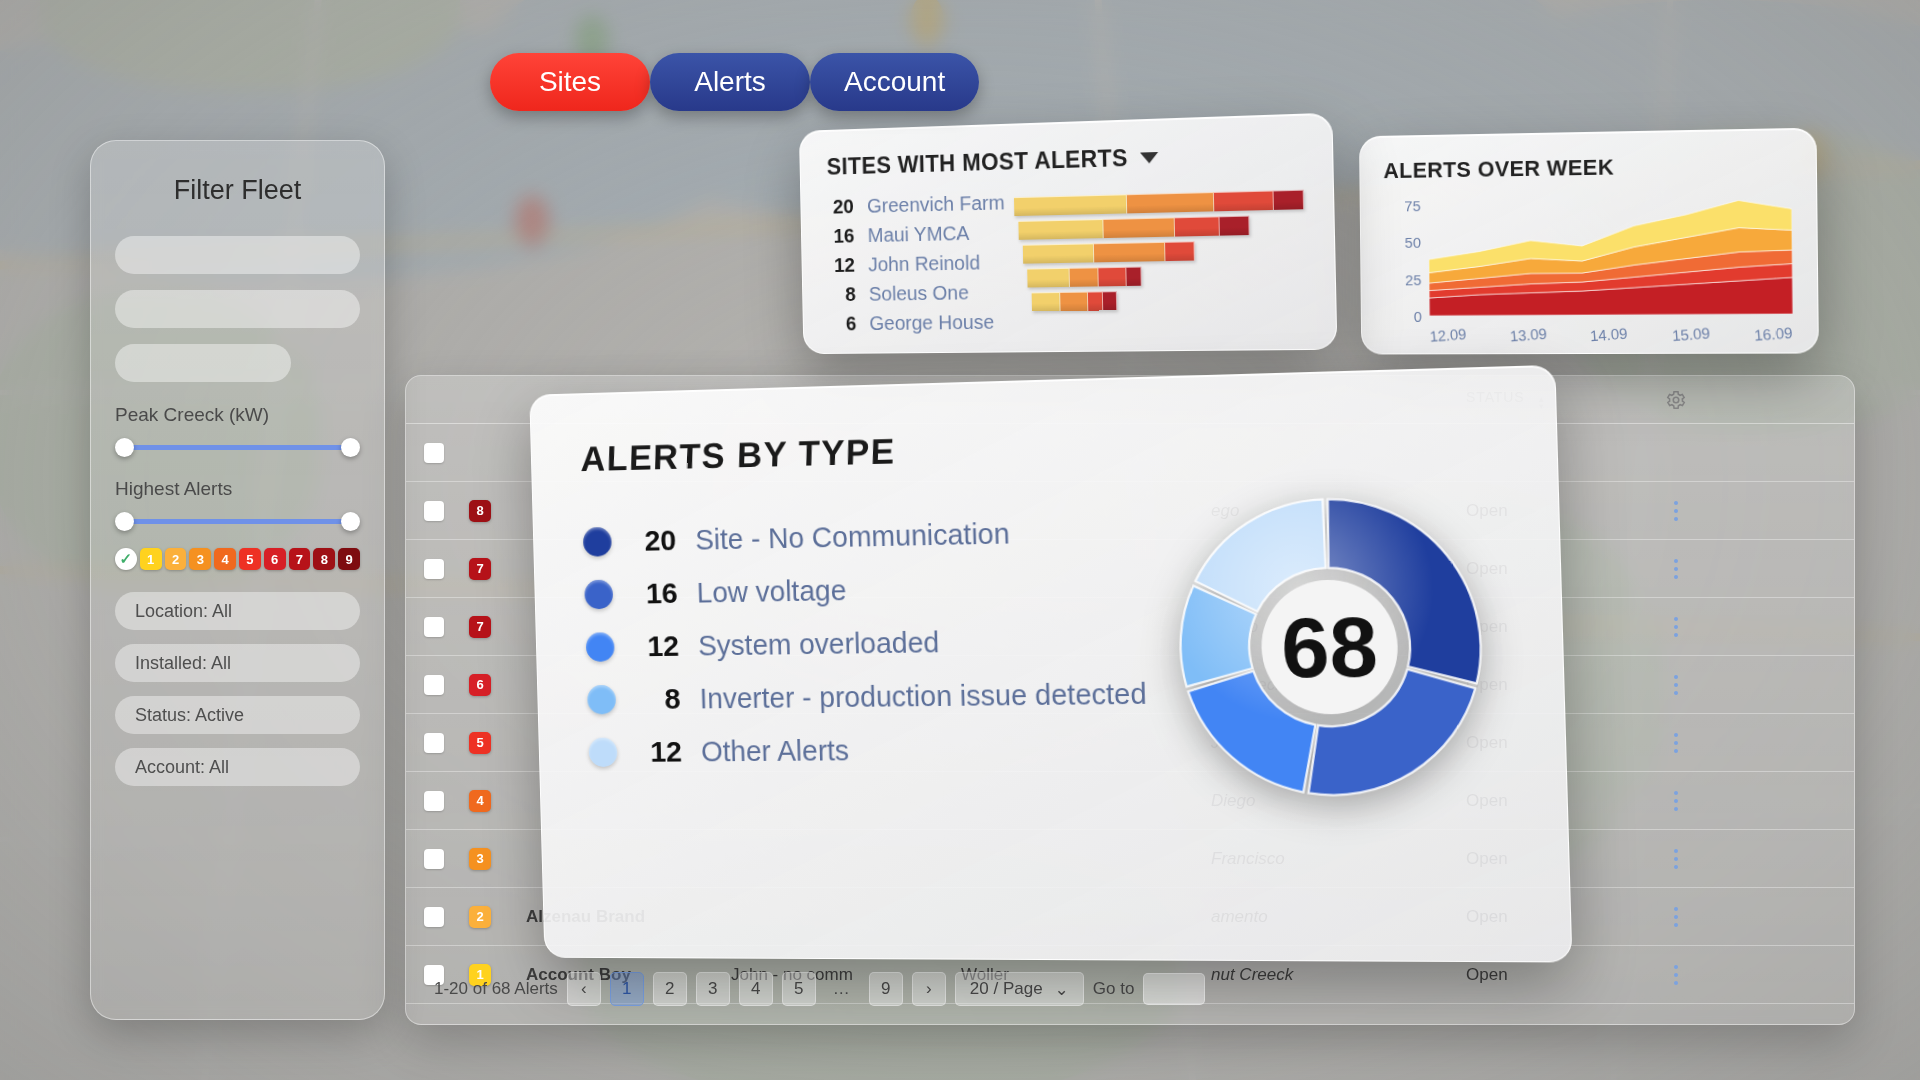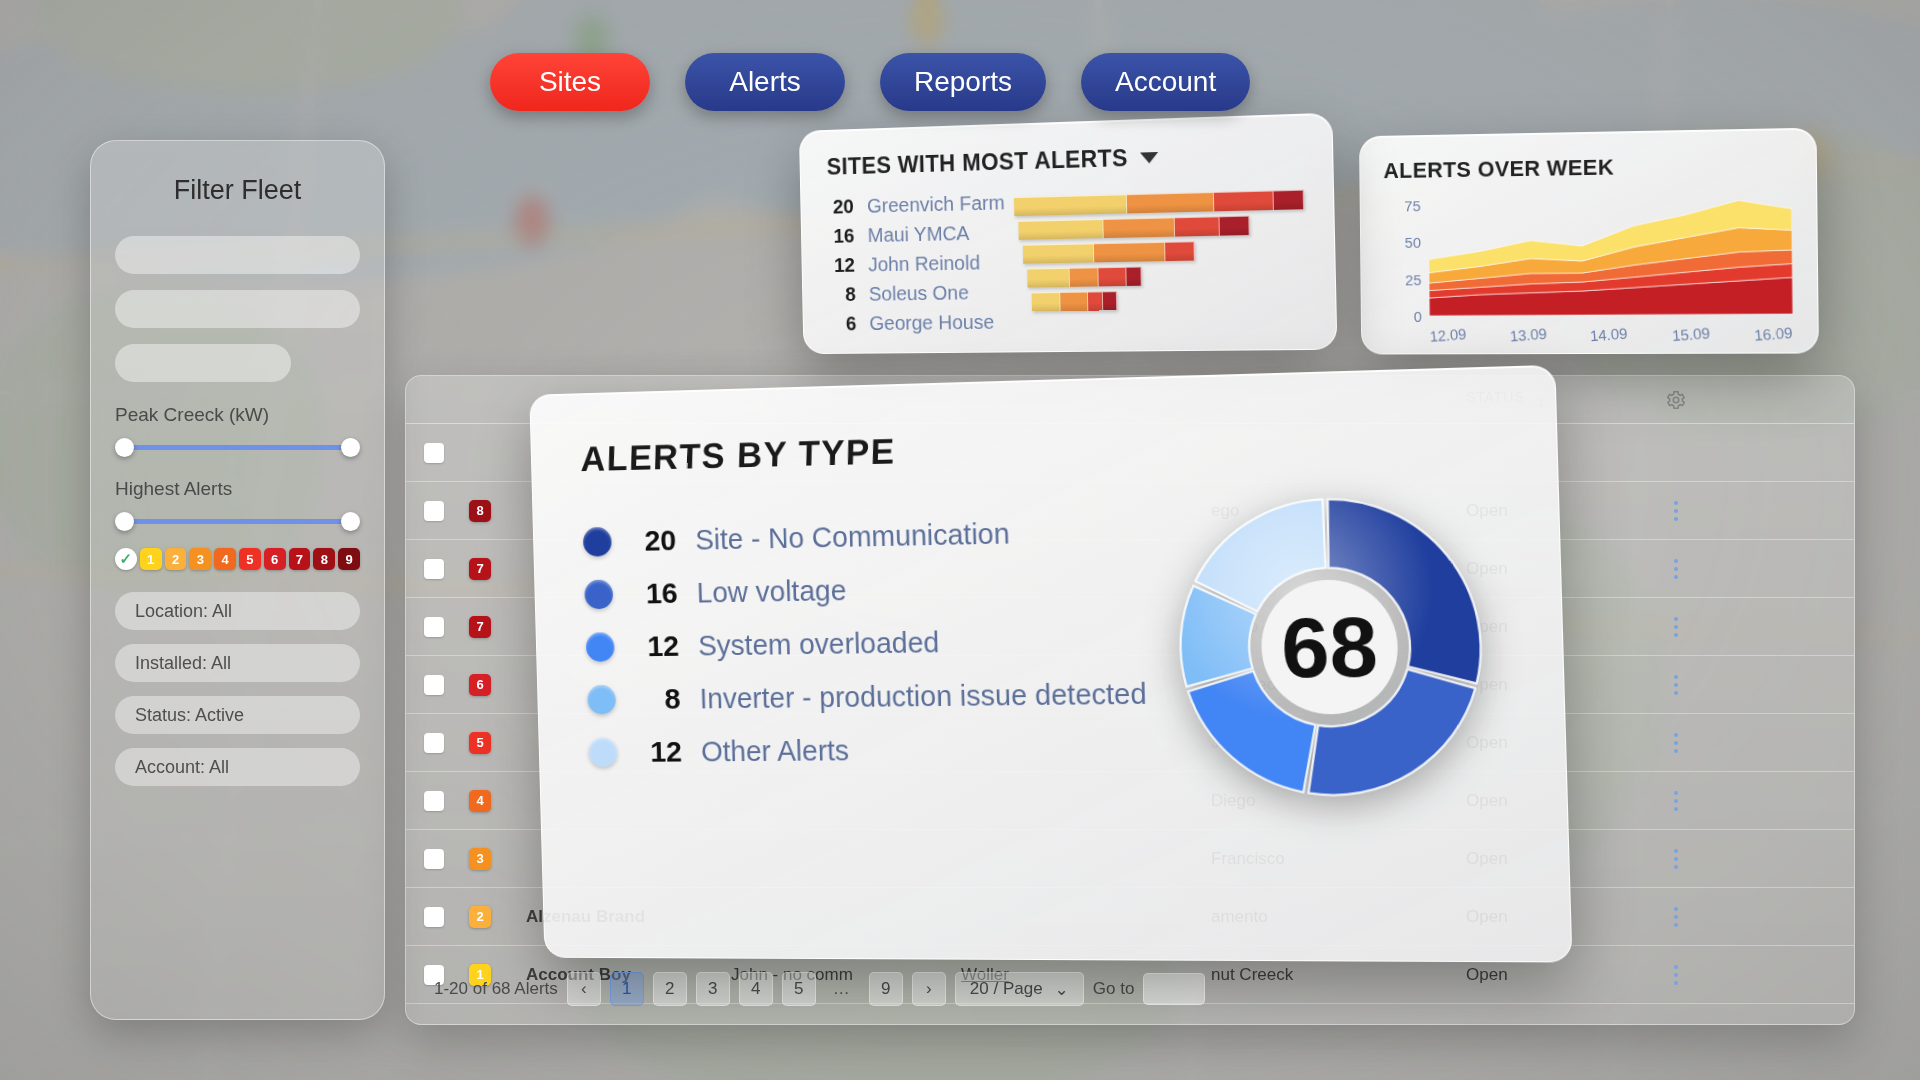--- a/index.html
+++ b/index.html
@@ -58,21 +58,21 @@
     padding-bottom:12px; box-shadow:0 3px 9px rgba(0,0,0,.25);
   }
   #logo-mark i { display:block; width:6px; background:#fff; border-radius:1px; transform:skewX(11deg); }
   #logo-mark i:nth-child(1){ height:15px; }
   #logo-mark i:nth-child(2){ height:26px; }
   #logo-mark i:nth-child(3){ height:34px; }
   #logo-mark i:nth-child(4){ height:20px; }
   #brand-title { color:#fff; font-size:35px; font-weight:bold; letter-spacing:.6px;
      text-shadow:0 2px 6px rgba(0,0,0,.35); white-space:nowrap; }
 
-  #nav { position:absolute; left:490px; top:53px; display:flex; gap:35px; }
+  #nav { position:absolute; left:490px; top:53px; display:flex; }
   .nav-btn {
     height:58px; min-width:160px; padding:0 34px; border-radius:30px;
     display:flex; align-items:center; justify-content:center;
     color:#fff; font-size:28px; border:none; cursor:pointer; white-space:nowrap;
     box-shadow:0 6px 16px rgba(0,0,0,.28);
   }
   .nav-btn.active { background:linear-gradient(180deg,#ff4338 0%,#ef261c 100%); }
   .nav-btn.idle   { background:linear-gradient(180deg,#3b54a8 0%,#28398a 100%); }
 
   
@@ -126,22 +126,22 @@
     border-bottom:1px solid rgba(255,255,255,.45);
     color:#7d7d7d; font-size:14px; letter-spacing:.9px;
   }
   .tr { height:58px; display:flex; align-items:center; padding:0 18px;
         border-bottom:1px solid rgba(255,255,255,.35); }
   .cb { width:20px; height:20px; border-radius:4px; background:#fff; flex:none;
         box-shadow:0 1px 2px rgba(0,0,0,.18); }
   .c-sev  { width:72px; display:flex; justify-content:center; }
   .c-name { width:215px; font-weight:bold; padding-left:10px; }
   .c-type { width:230px; }
-  .c-own  { width:250px;text-decoration:underline; }
-  .c-city { width:255px; }
+  .c-own  { width:250px; }
+  .c-city { width:255px;font-style:italic; }
   .c-stat { width:180px; }
   .c-menu { width:60px; display:flex; justify-content:center; }
   .kebab { width:4px; height:20px; display:flex; flex-direction:column; justify-content:space-between; }
   .kebab span { width:4px; height:4px; border-radius:50%; background:#7ba2e0; display:block; }
   .gear { width:22px; height:22px; color:#8a8a8a; }
   .sortarr { display:inline-flex; flex-direction:column; margin-left:8px; opacity:.55; }
   .sortarr b { font-size:8px; line-height:7px; }
   #pager { position:absolute; left:0; bottom:0; width:100%; height:70px;
            display:flex; align-items:center; padding:0 28px; gap:9px; font-size:17px; color:#4a4a4a; }
   .pg { min-width:34px; height:34px; padding:0 8px; border-radius:5px;
@@ -232,21 +232,20 @@
   <div class="pin green" style="left:1745px;top:300px;"></div>
   <div class="pin yellow" style="left:1835px;top:170px;"></div>
   <div id="map-overlay"></div>
   <div id="map-fog"></div>
 </div>
 
 <div id="header">
   <div id="nav">
     <button class="nav-btn active">Sites</button>
     <button class="nav-btn idle">Alerts</button>
-    <button class="nav-btn idle">Reports</button>
     <button class="nav-btn idle">Account</button>
   </div>
 </div>
 
 <div id="sidebar">
   <h2>Filter Fleet</h2>
   <div class="skel"></div>
   <div class="skel"></div>
   <div class="skel short"></div>
 

